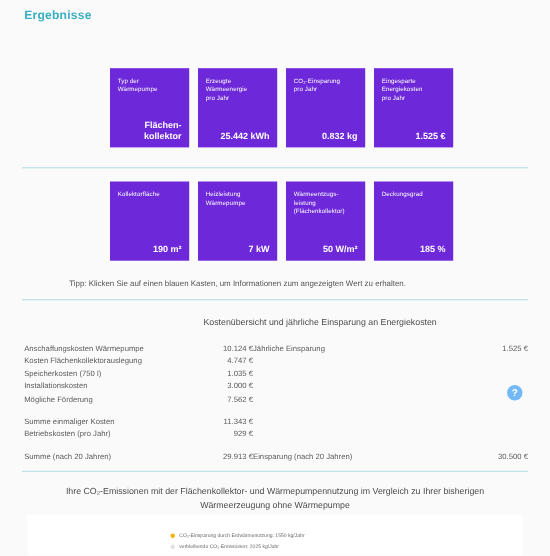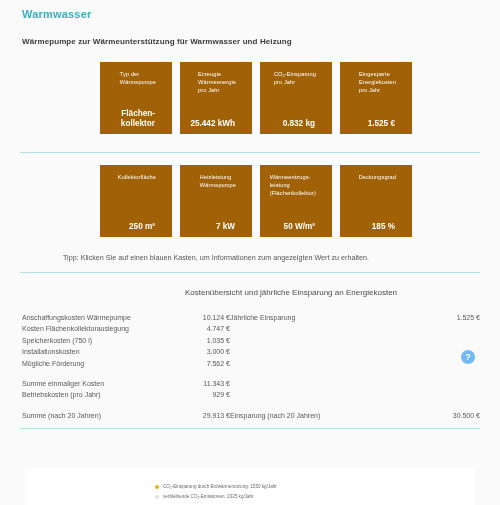--- a/index.html
+++ b/index.html
@@ -45,28 +45,27 @@
     left: 100px;
     display: flex;
     gap: 8px;
   }
   .tile-row.row1 { top: 62px; }
   .tile-row.row2 { top: 165px; }
 
   .tile {
     width: 72px;
     height: 72px;
-    background: #a16207;
+    background: #6d28d9;
     color: #ffffff;
-    padding: 8px 16px 5px 7px;
+    padding: 8px 6px 5px 7px;
     display: flex;
     flex-direction: column;
     justify-content: space-between;
     cursor: pointer;
-    align-items: flex-end;
   }
   .tile-label {
     font-size: 5.6px;
     line-height: 1.45;
     font-weight: normal;
     letter-spacing: .1px;
     white-space: pre-line;
   }
   .tile-value {
     font-size: 8.2px;
@@ -176,22 +175,21 @@
   .legend-dot {
     width: 4px; height: 4px; border-radius: 50%;
     display: inline-block; flex: none;
   }
 </style>
 </head>
 <body>
 
 <div class="page">
 
-  <div class="section-title">Warmwasser</div>
-  <div class="subtitle">Wärmepumpe zur Wärmeunterstützung für Warmwasser und Heizung</div>
+  <div class="section-title">Ergebnisse</div>
 
   <div class="tile-row row1">
     <div class="tile">
       <div class="tile-label">Typ der
 Wärmepumpe</div>
       <div class="tile-value wrapped">Flächen-
 kollektor</div>
     </div>
     <div class="tile">
       <div class="tile-label">Erzeugte
@@ -210,21 +208,21 @@
 pro Jahr</div>
       <div class="tile-value">1.525 €</div>
     </div>
   </div>
 
   <div class="divider d1"></div>
 
   <div class="tile-row row2">
     <div class="tile">
       <div class="tile-label">Kollektorfläche</div>
-      <div class="tile-value">250 m²</div>
+      <div class="tile-value">190 m²</div>
     </div>
     <div class="tile">
       <div class="tile-label">Heizleistung
 Wärmepumpe</div>
       <div class="tile-value">7 kW</div>
     </div>
     <div class="tile">
       <div class="tile-label">Wärmeentzugs-
 leistung
 (Flächenkollektor)</div>
@@ -302,20 +300,21 @@
         <td class="c-label2">Einsparung (nach 20 Jahren)</td>
         <td class="c-value2">30.500 €</td>
       </tr>
     </tbody>
   </table>
 
   <div class="help-icon">?</div>
 
   <div class="divider d3"></div>
 
+  <div class="co2-text">Ihre CO₂-Emissionen mit der Flächenkollektor- und Wärmepumpennutzung im Vergleich zu Ihrer bisherigen Wärmeerzeugung ohne Wärmepumpe</div>
 
   <div class="chart-card">
     <div class="legend">
       <div class="legend-row">
         <span class="legend-dot" style="background:#f5b301"></span>
         <span>CO₂-Einsparung durch Erdwärmenutzung: 1550 kg/Jahr</span>
       </div>
       <div class="legend-row">
         <span class="legend-dot" style="background:#e2e2e2"></span>
         <span>verbleibende CO₂-Emissionen: 2025 kg/Jahr</span>

